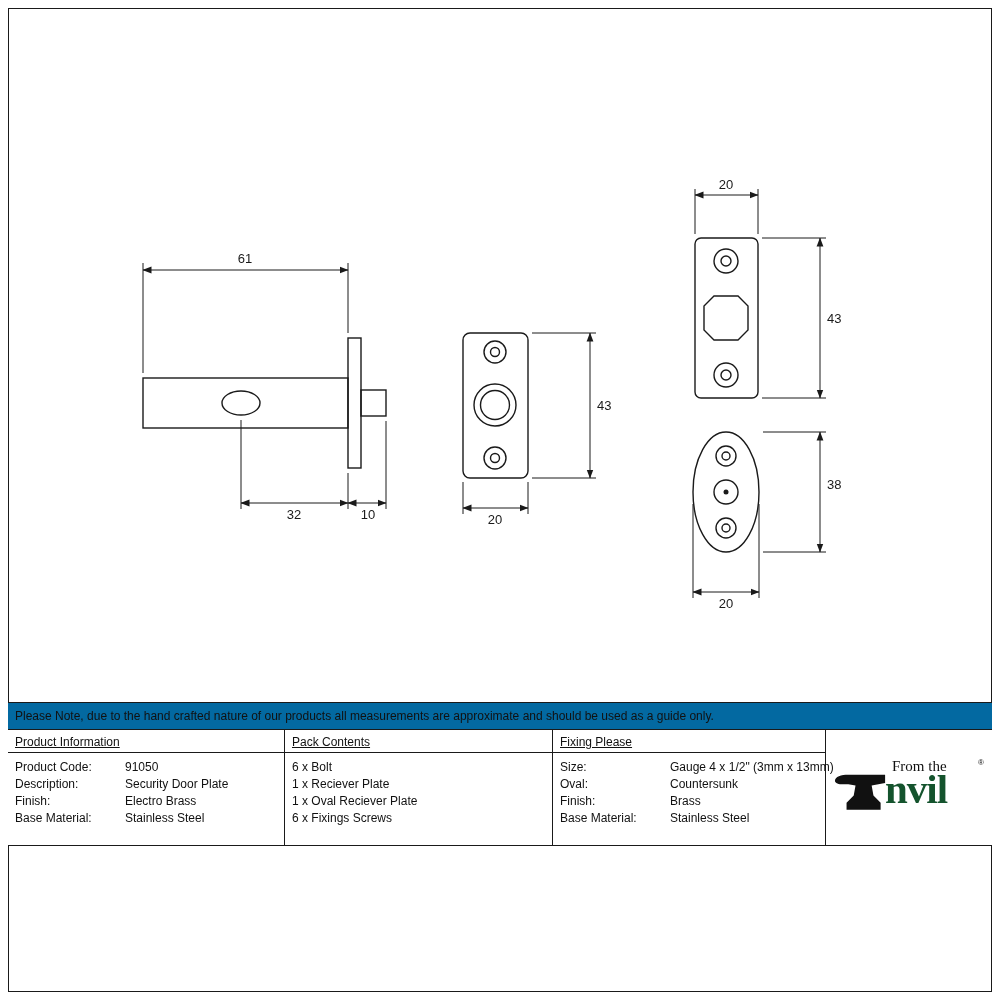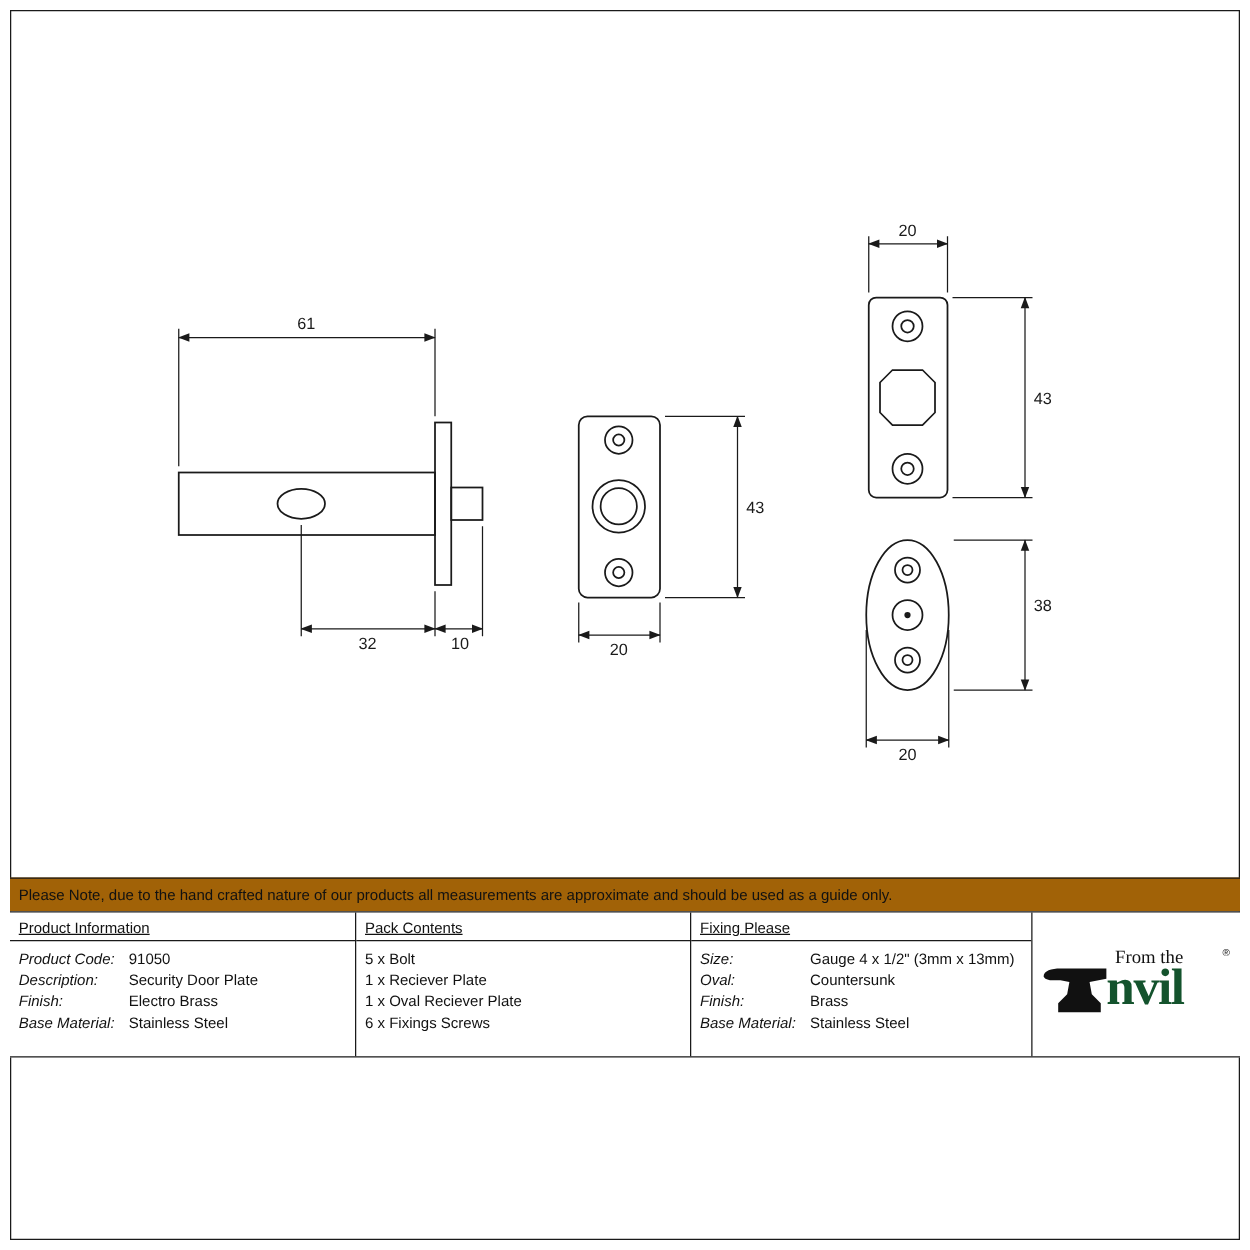--- a/index.html
+++ b/index.html
@@ -8,34 +8,34 @@
   .frame { position:absolute; left:8px; top:8px; width:984px; height:984px;
            border:1.5px solid #1a1a1a; box-sizing:border-box; }
   .drawing-svg { position:absolute; left:8px; top:8px; width:984px; height:694px; }
   .part { stroke:#1a1a1a; stroke-width:1.4; fill:none; }
   .ext  { stroke:#1a1a1a; stroke-width:1; }
   .dim  { stroke:#1a1a1a; stroke-width:1; }
   .dlabel { font:13px "Liberation Sans", sans-serif; fill:#1a1a1a; }
 
   .note-bar { position:absolute; left:8px; top:702px; width:984px; height:27px;
               border-top:1px solid #1a1a1a; box-sizing:border-box; font-size:12px;
-              display:flex; align-items:center; padding-left:7px; background:#a16207; }
+              display:flex; align-items:center; padding-left:7px; background:#0369a1; }
 
   .spec-table { position:absolute; left:8px; top:729px; width:984px; height:117px;
                 display:flex; border-top:1px solid #1a1a1a; border-bottom:1.5px solid #1a1a1a;
                 box-sizing:border-box; background:#fff; }
   .col { box-sizing:border-box; border-right:1px solid #1a1a1a; }
   .col1 { width:277px; } .col2 { width:268px; } .col3 { width:273px; }
   .col-logo { flex:1; border-right:none; display:flex; align-items:center; justify-content:center; }
   .cell-header { height:23px; border-bottom:1px solid #1a1a1a; box-sizing:border-box;
                  padding:5px 0 0 7px; font-size:12px;text-decoration:underline; }
   .cell-body { padding:5px 0 0 7px; font-size:12px; }
   .kv { height:17px; display:flex; align-items:center; }
-  .k { width:88px; flex:0 0 88px;font-style:italic; }
-  .v { white-space:nowrap; }
+  .k { width:88px; flex:0 0 88px; }
+  .v { white-space:nowrap;margin-left:22px; }
   .li { height:17px; display:flex; align-items:center; }
 
   .logo { position:relative; width:150px; height:60px; }
   .anvil-icon { position:absolute; left:0; top:10px; width:52px; height:46px; }
   .logo-text { position:absolute; left:51px; top:11px; font-family:"Liberation Serif", serif;
                font-size:41px; font-weight:bold; line-height:1; color:#14532d; letter-spacing:-1px; }
   .logo-tagline { position:absolute; left:58px; top:0; font-family:"Liberation Serif", serif;
                   font-size:15px; color:#111; }
   .logo-reg { position:absolute; right:0; top:0; font-size:8px; color:#111; }
 </style>
@@ -167,21 +167,21 @@
         <div class="kv">
           <span class="k">Base Material:</span>
           <span class="v">Stainless Steel</span>
         </div>
       </div>
     </div>
 
     <div class="col col2">
       <div class="cell-header">Pack Contents</div>
       <div class="cell-body">
-        <div class="li">5 x Bolt</div>
+        <div class="li">6 x Bolt</div>
         <div class="li">1 x Reciever Plate</div>
         <div class="li">1 x Oval Reciever Plate</div>
         <div class="li">6 x Fixings Screws</div>
       </div>
     </div>
 
     <div class="col col3">
       <div class="cell-header">Fixing Please</div>
       <div class="cell-body">
         <div class="kv">

